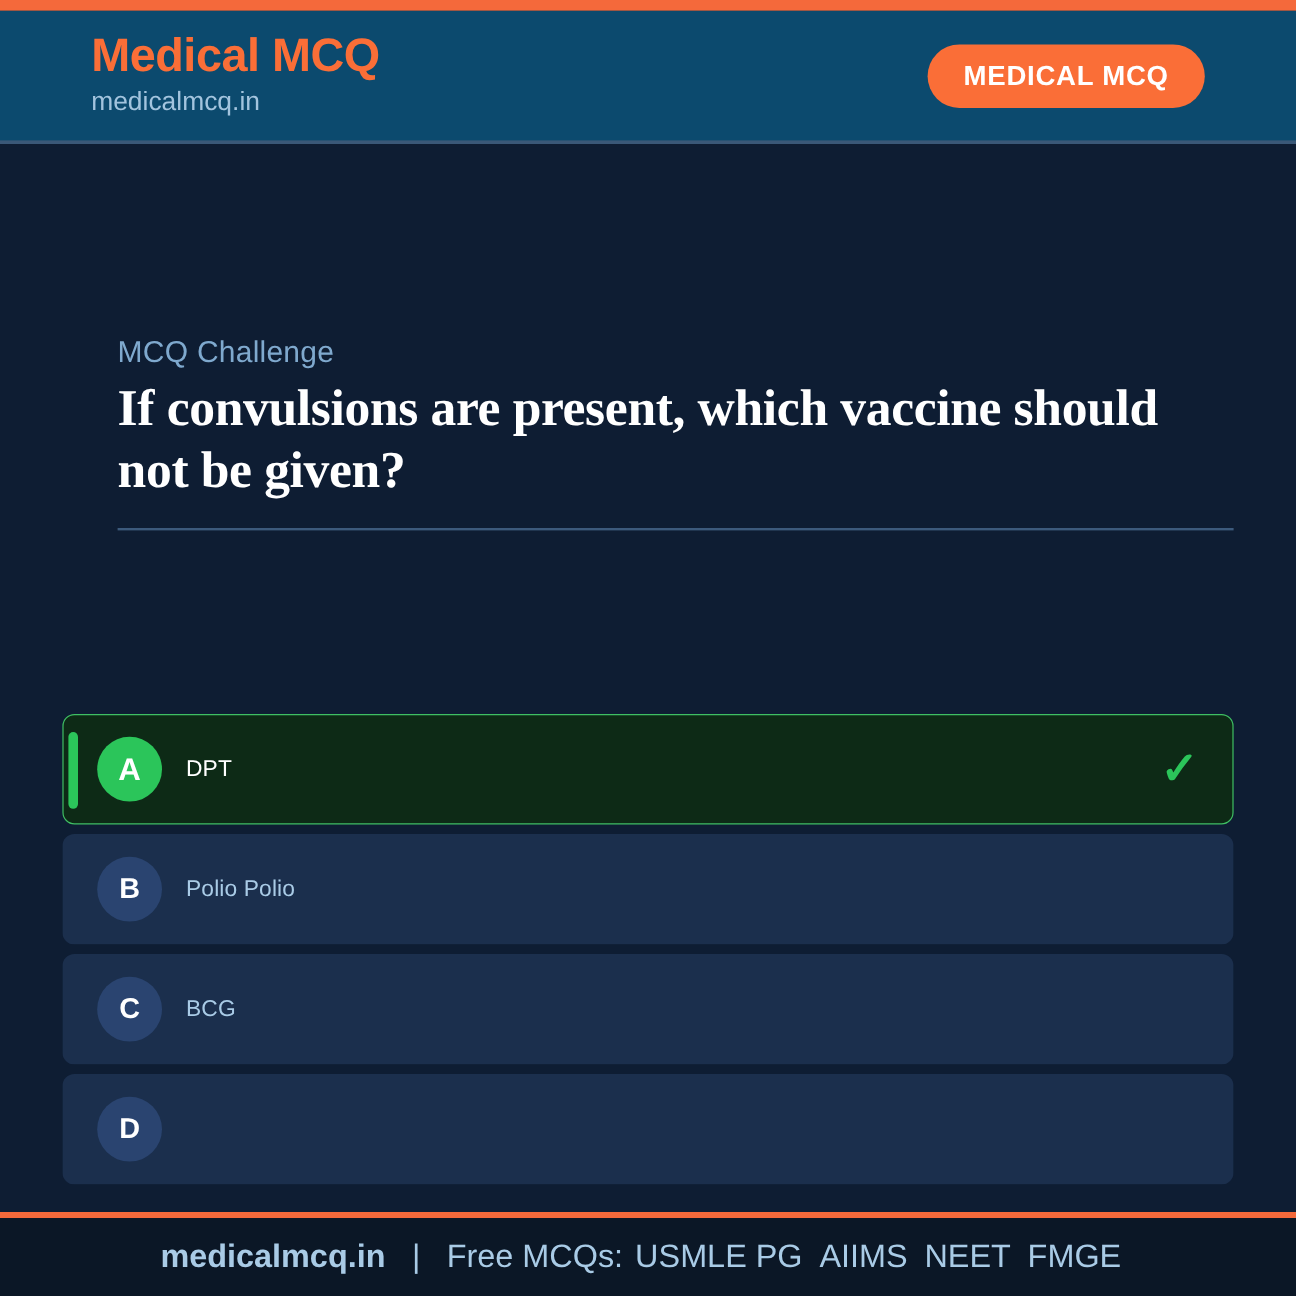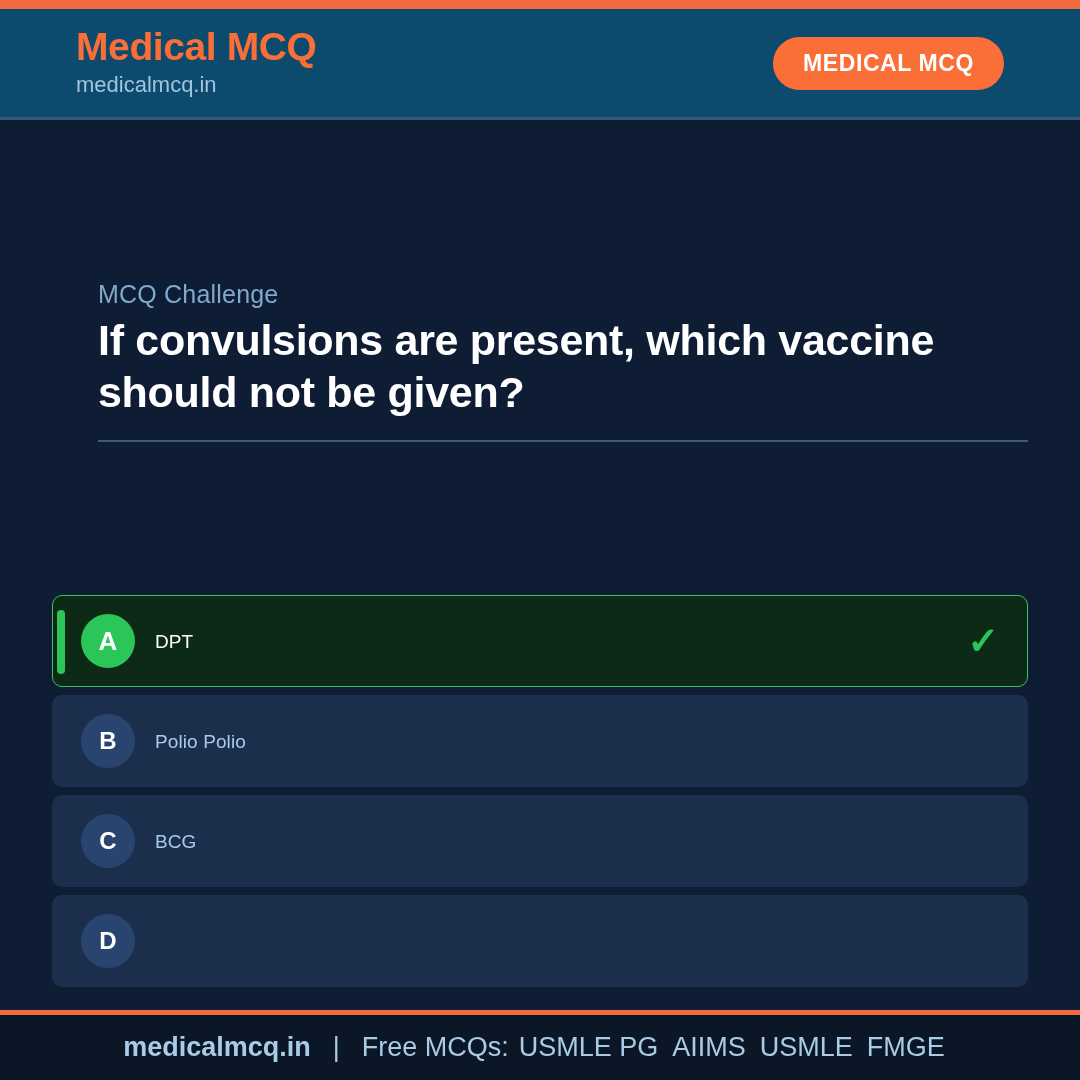--- a/index.html
+++ b/index.html
@@ -76,20 +76,21 @@
     color:#7FA9CE;
     letter-spacing:0.2px;
     margin-bottom:6px;
   }
   .question-text {
     font-size:43px;
     font-weight:bold;
     color:#FFFFFF;
     line-height:1.2;
     letter-spacing:-0.3px;
+    font-family:Liberation Serif, serif;
   }
   .divider {
     margin-top:22px;
     height:2px;
     background:#3C5A7C;
     width:100%;
   }
 
   
   .options { position:absolute; left:52px; right:52px; top:475px; }
@@ -227,18 +228,18 @@
     </div>
   </div>
 
   <div class="footer">
     <div class="footer-inner">
       <span class="footer-site">medicalmcq.in</span>
       <span class="footer-sep">|</span>
       <span class="footer-label">Free MCQs:</span>
       <span class="footer-exam">USMLE PG</span>
       <span class="footer-exam">AIIMS</span>
-      <span class="footer-exam">USMLE</span>
+      <span class="footer-exam">NEET</span>
       <span class="footer-exam">FMGE</span>
     </div>
   </div>
 
 </div>
 
 </body></html>

